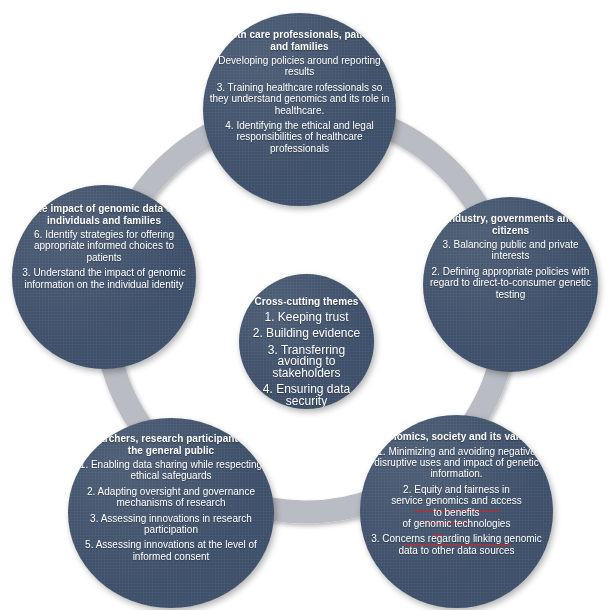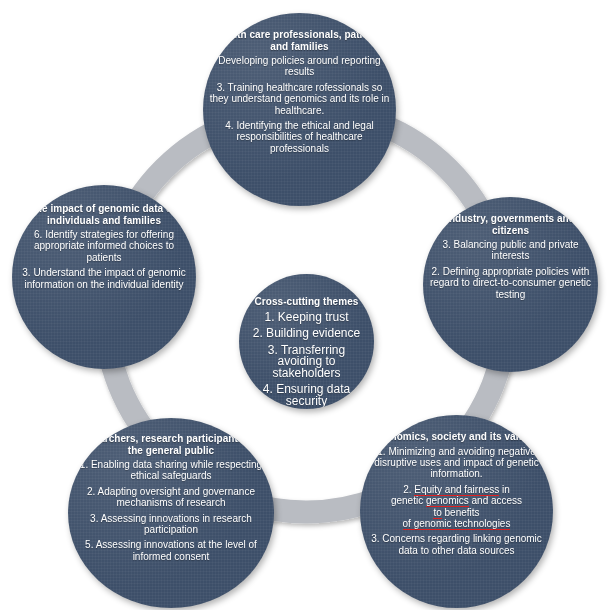--- a/index.html
+++ b/index.html
@@ -71,21 +71,21 @@
   #node-research { left:  68px; top: 418px; width: 206px; height: 190px; padding-top: 15px; }
   #node-impact   { left:  12px; top: 185px; width: 184px; height: 184px; padding-top: 18px; }
   #node-cross    { left: 239px; top: 274px; width: 135px; height: 135px; padding-top: 22px; text-align: center; }
 
   #node-cross .ntitle { font-size: 10px; margin-bottom: 4px; }
   #node-cross .nitem  { font-size: 12px; line-height: 11.5px; margin-bottom: 5px; }
 
   
   .sp {
     border-bottom: 1.5px solid #e02020;
-    padding-bottom: 0px;
+    padding-bottom: 16px;
   }
 </style>
 </head>
 <body>
 
 <div id="diagram">
 
   <svg id="ring-layer" viewBox="0 0 610 610" width="610" height="610" aria-hidden="true">
     <defs>
       <filter id="softshadow" x="-25%" y="-25%" width="160%" height="160%">
@@ -106,21 +106,21 @@
   <div class="node" id="node-industry">
     <div class="ntitle">Industry, governments and citizens</div>
     <div class="nitem">3. Balancing public and private interests</div>
     <div class="nitem">2. Defining appropriate policies with regard to direct-to-consumer genetic testing</div>
   </div>
 
   <div class="node" id="node-genomics">
     <div class="ntitle">Genomics, society and its values</div>
     <div class="nitem">1. Minimizing and avoiding negative disruptive uses and impact of genetic information.</div>
     <div class="nitem">
-      <span>2. </span><span class="sp">Equity and fairness</span><span> in</span><br><span>genetic </span><span class="sp">genomics</span><span> and access</span><br><span class="sp">to</span><span> benefits</span><br><span class="sp">of genomic technologies</span>
+      <span>2. </span><span class="sp">Equity and fairness</span><span> in</span><br><span>service </span><span class="sp">genomics</span><span> and access</span><br><span class="sp">to</span><span> benefits</span><br><span class="sp">of genomic technologies</span>
     </div>
     <div class="nitem">3. Concerns regarding linking genomic data to other data sources</div>
   </div>
 
   <div class="node" id="node-research">
     <div class="ntitle">Researchers, research participants, and the general public</div>
     <div class="nitem">1. Enabling data sharing while respecting ethical safeguards</div>
     <div class="nitem">2. Adapting oversight and governance mechanisms of research</div>
     <div class="nitem">3. Assessing innovations in research participation</div>
     <div class="nitem">5. Assessing innovations at the level of informed consent</div>

